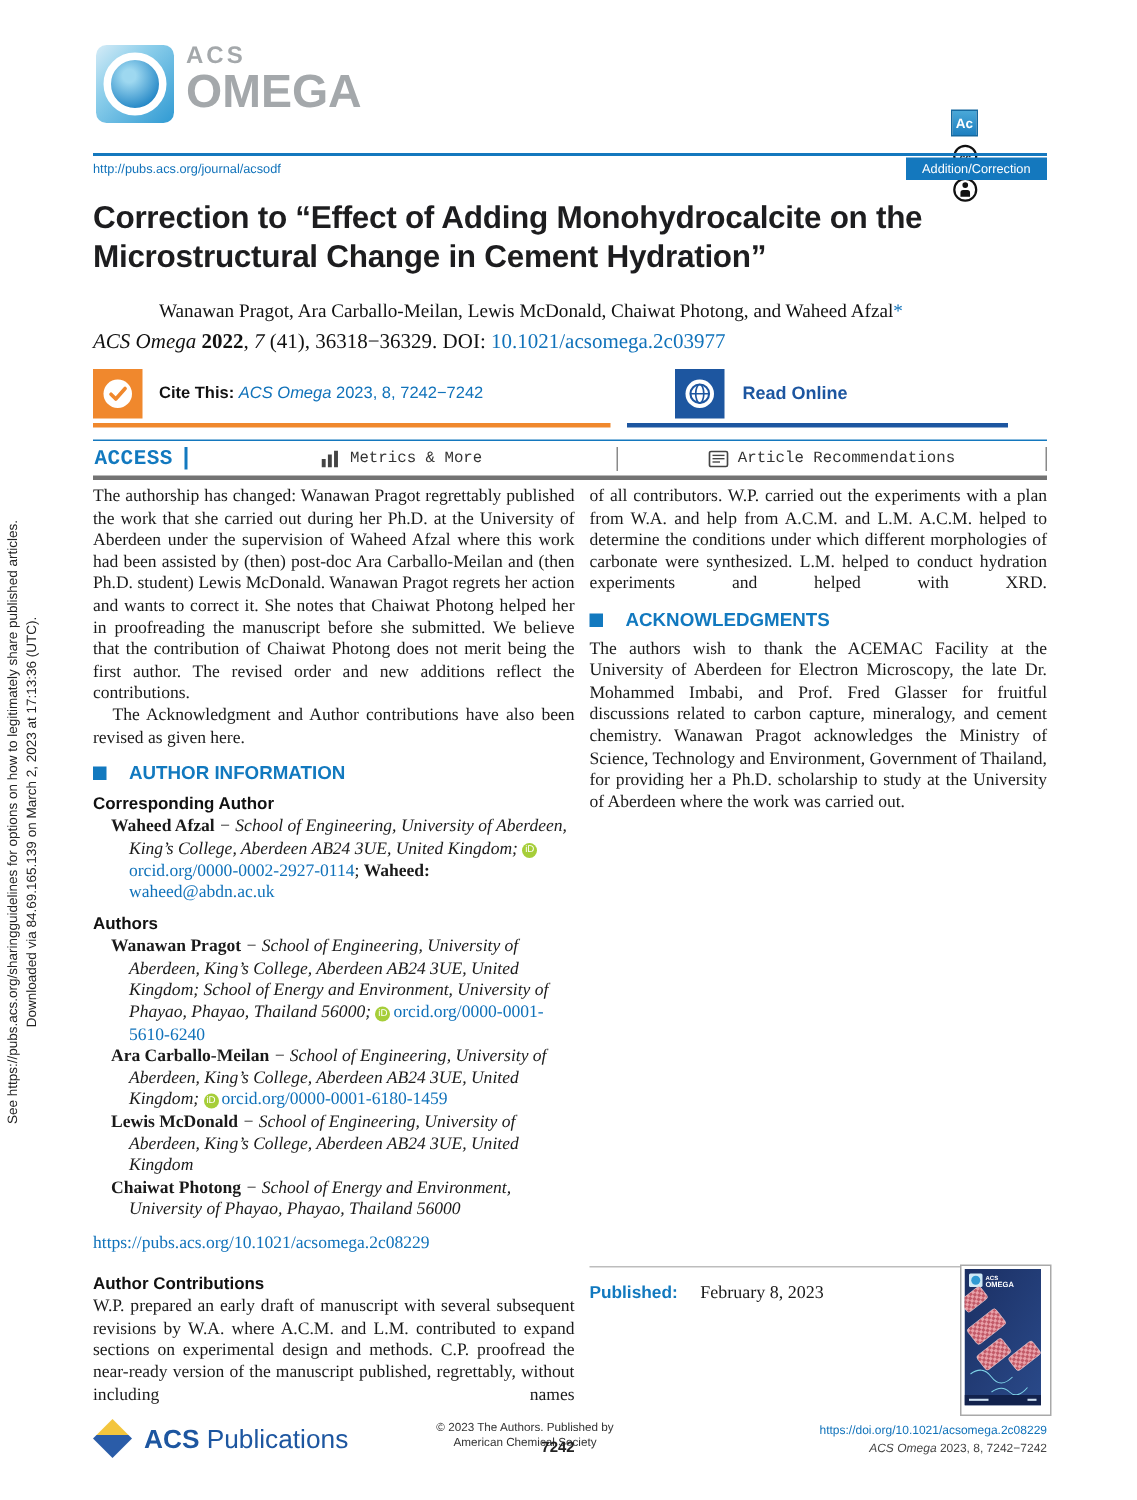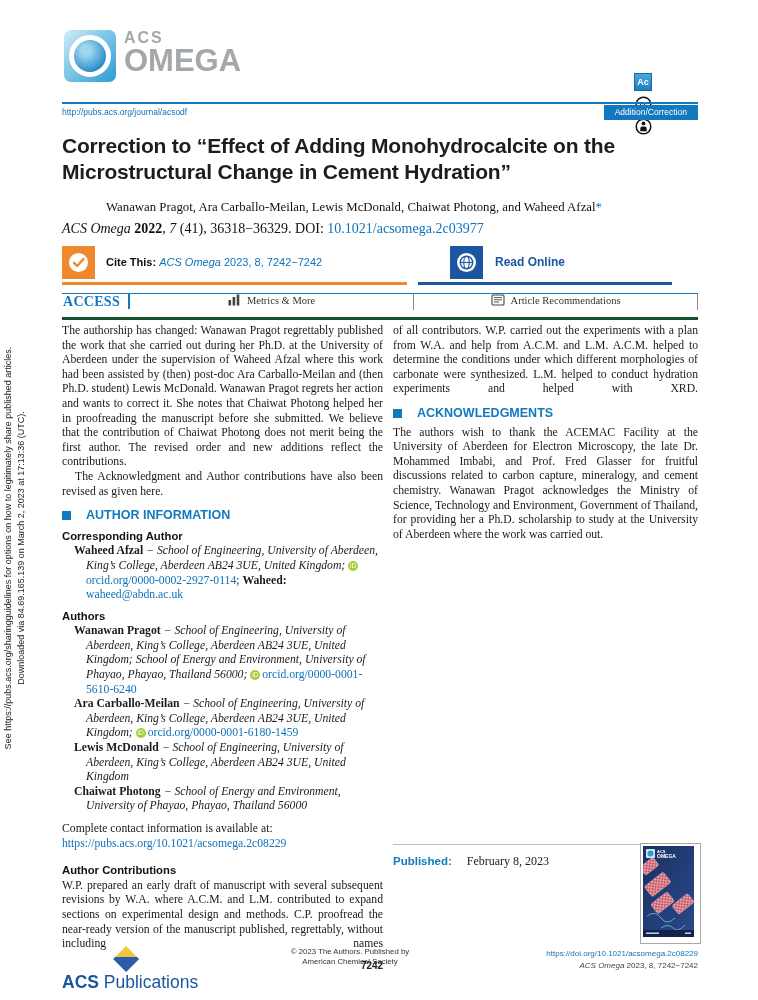--- a/index.html
+++ b/index.html
@@ -41,22 +41,22 @@
   .cite-box{width:33px;height:33px;background:#f0882d;display:flex;align-items:center;justify-content:center;}
   .cite-text{margin-left:11px;line-height:33px;font-family:"Liberation Sans",sans-serif;font-size:11px;}
   .cite-label{font-weight:bold;color:#111;}
   .read-bar{position:absolute;left:418px;top:246px;width:222px;height:36px;
     border-bottom:3px solid #1d56a0;display:flex;align-items:flex-start;padding-left:32px;}
   .read-box{width:33px;height:33px;background:#1d56a0;display:flex;align-items:center;justify-content:center;}
   .read-label{margin-left:12px;line-height:33px;font-family:"Liberation Sans",sans-serif;
     font-size:12px;font-weight:bold;color:#1d56a0;}
   
   .access-row{position:absolute;left:62px;top:293px;width:636px;height:23px;
-    border-top:1.5px solid #1478be;border-bottom:3px solid #14532d;
-    display:flex;align-items:flex-start;font-family:Liberation Serif, serif;}
+    border-top:1.5px solid #1478be;border-bottom:3px solid #737373;
+    display:flex;align-items:center;font-family:Liberation Mono, monospace;}
   .access-label{color:#1279bf;font-size:14px;font-weight:bold;letter-spacing:0.3px;margin-left:1px;}
   .vbar-blue{width:2px;height:15px;background:#1279bf;margin-left:8px;}
   .vbar-gray{width:1px;height:16px;background:#8a8a8a;}
   .access-item{flex:1;display:flex;align-items:center;justify-content:center;gap:6px;
     font-size:10.5px;color:#333;}
   
   .col{position:absolute;top:324px;font-size:11.7px;line-height:14.6px;text-align:justify;color:#1a1a1a;}
   .col-left{left:62px;width:321px;}
   .col-right{left:393px;width:305px;}
   .col p{margin:0;}
@@ -74,21 +74,21 @@
     text-align:center;text-indent:0;margin-right:2px;vertical-align:1px;}
   .contact{margin-top:8px;text-align:left;}
   
   .published{position:absolute;left:393px;top:844px;width:305px;border-top:1px solid #bdbdbd;
     padding-top:9px;font-size:12px;}
   .pub-label{font-family:"Liberation Sans",sans-serif;font-weight:bold;font-size:11.5px;
     color:#1279bf;margin-right:12px;}
   .cover{position:absolute;left:640px;top:843px;width:55px;height:95px;border:1px solid #a9a9a9;
     background:#fff;padding:2px;}
   
-  .footer-logo{position:absolute;left:62px;top:946px;display:flex;align-items:center;flex-direction:column;}
+  .footer-logo{position:absolute;left:62px;top:946px;display:flex;align-items:center;}
   .diamond{width:26px;height:26px;clip-path:polygon(50% 0,100% 50%,50% 100%,0 50%);
     background:linear-gradient(180deg,#f3c53d 42%,#2a5ca8 42%);margin-right:8px;}
   .fl-text{font-family:"Liberation Sans",sans-serif;font-size:17.5px;color:#1d56a0;}
   .fl-text b{font-weight:bold;}
   .footer-copy{position:absolute;left:255px;top:947px;width:190px;text-align:center;
     font-family:"Liberation Sans",sans-serif;font-size:7.8px;line-height:10px;color:#333;}
   .page-num{position:absolute;left:350px;top:960px;width:44px;text-align:center;
     font-family:"Liberation Sans",sans-serif;font-size:10px;font-weight:bold;color:#222;}
   .footer-right{position:absolute;right:60px;top:948px;text-align:right;
     font-family:"Liberation Sans",sans-serif;font-size:8px;line-height:12px;color:#444;}
@@ -196,21 +196,20 @@
 
     <p class="entry"><b>Wanawan Pragot</b><i> − School of Engineering, University of Aberdeen, King’s College, Aberdeen AB24 3UE, United Kingdom; School of Energy and Environment, University of Phayao, Phayao, Thailand 56000; </i><span class="orcid-ico">iD</span><a class="blue">orcid.org/0000-0001-5610-6240</a></p>
 
     <p class="entry"><b>Ara Carballo-Meilan</b><i> − School of Engineering, University of Aberdeen, King’s College, Aberdeen AB24 3UE, United Kingdom; </i><span class="orcid-ico">iD</span><a class="blue">orcid.org/0000-0001-6180-1459</a></p>
 
     <p class="entry"><b>Lewis McDonald</b><i> − School of Engineering, University of Aberdeen, King’s College, Aberdeen AB24 3UE, United Kingdom</i></p>
 
     <p class="entry"><b>Chaiwat Photong</b><i> − School of Energy and Environment, University of Phayao, Phayao, Thailand 56000</i></p>
 
     <div class="contact">
-      <div>Complete contact information is available at:</div>
       <a class="blue">https://pubs.acs.org/10.1021/acsomega.2c08229</a>
     </div>
 
     <div class="sub-head" style="margin-top:12px;">Author Contributions</div>
     <p class="force-just">W.P. prepared an early draft of manuscript with several subsequent revisions by W.A. where A.C.M. and L.M. contributed to expand sections on experimental design and methods. C.P. proofread the near-ready version of the manuscript published, regrettably, without including names</p>
   </div>
 
   <div class="col col-right">
     <p class="force-just">of all contributors. W.P. carried out the experiments with a plan from W.A. and help from A.C.M. and L.M. A.C.M. helped to determine the conditions under which different morphologies of carbonate were synthesized. L.M. helped to conduct hydration experiments and helped with XRD.</p>
 

